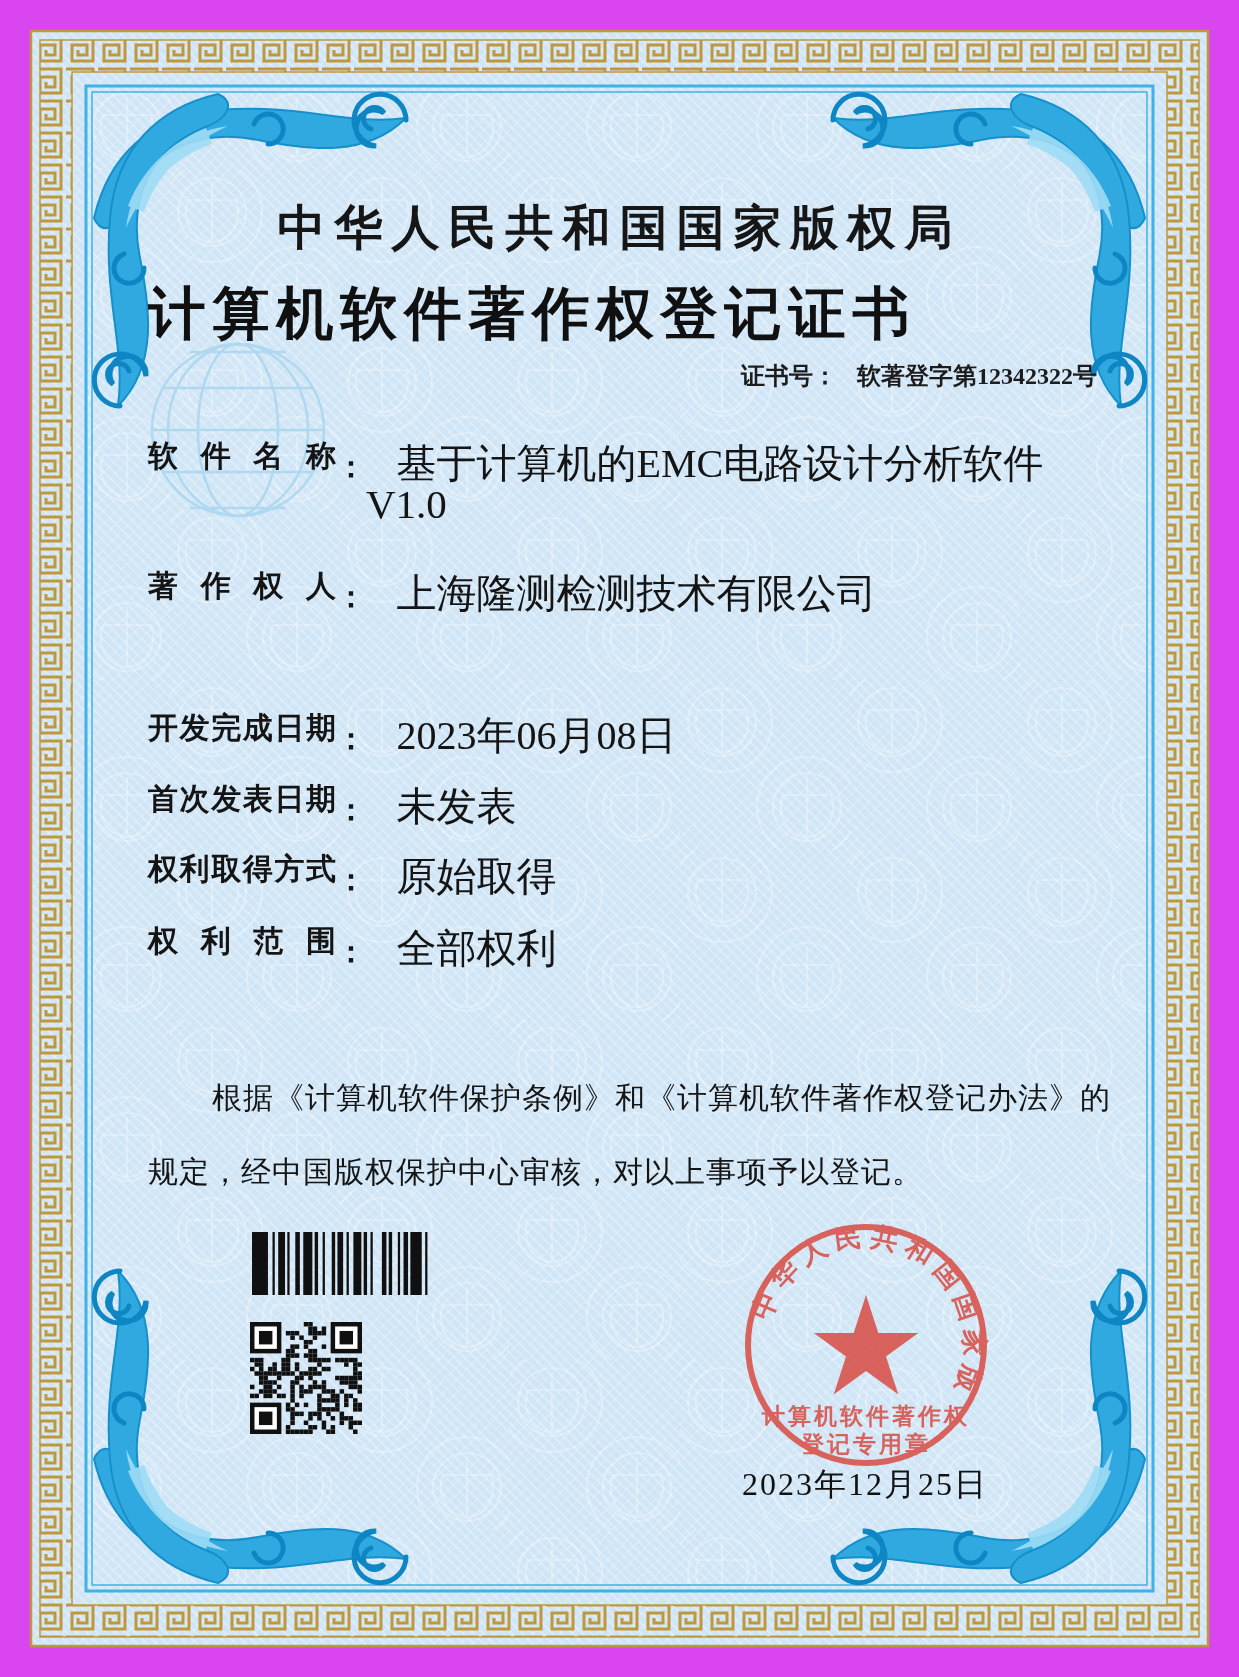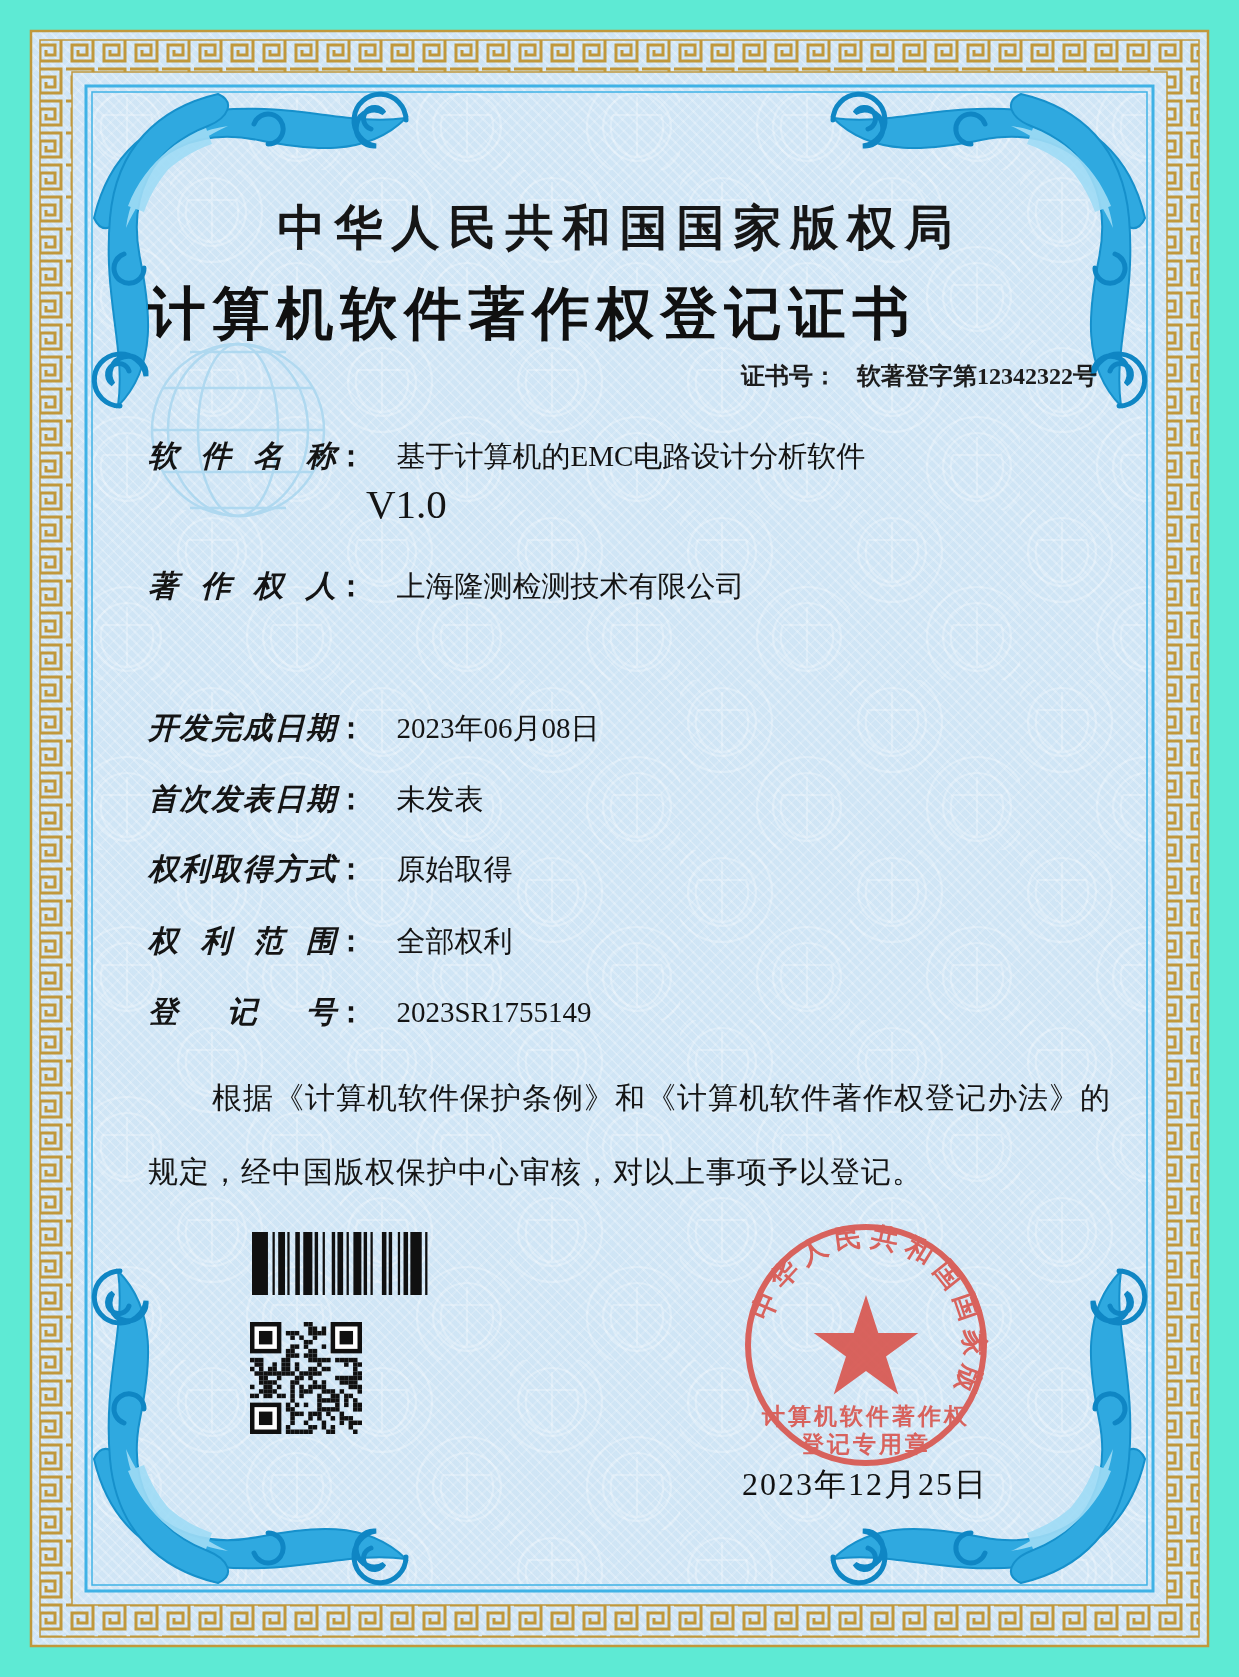--- a/index.html
+++ b/index.html
@@ -1,17 +1,17 @@
 <!DOCTYPE html>
 <html><head>
 <meta charset="utf-8">
 <style>
   html,body{margin:0;padding:0;background:#ffffff;}
   #page{
-    position:relative;width:1239px;height:1677px;background:#5eead4;overflow:hidden;
+    position:relative;width:1239px;height:1677px;background:#d946ef;overflow:hidden;
     font-family:"Liberation Sans",sans-serif;
   }
   #bg{
     position:absolute;left:30px;top:30px;right:30px;bottom:30px;
     background:#d7e9f7;
   }
   #bg::after{ 
     content:"";position:absolute;inset:0;
     background:repeating-linear-gradient(45deg,rgba(255,255,255,.18) 0 2px,rgba(173,211,238,.10) 2px 7px),
                repeating-linear-gradient(-45deg,rgba(255,255,255,.10) 0 2px,rgba(173,211,238,.08) 2px 9px);
@@ -29,25 +29,25 @@
     font-size:57px;letter-spacing:7px;
   }
   .certno{
     top:360px;right:142px;
     font-family:"Liberation Serif",serif;font-weight:700;color:#1c1c1c;font-size:24px;
   }
   .certno .lab{margin-right:20px;}
   .row{left:148px;height:40px;white-space:nowrap;color:#141414;}
   .row .lbl-text{
     display:inline-block;width:188px;text-align:justify;text-align-last:justify;
-    font-size:30px;font-weight:700;vertical-align:top;font-style:italic;
+    font-size:30px;font-weight:700;vertical-align:top;
   }
   .row .colon{font-size:30px;font-weight:700;}
   .row .val{
-    margin-left:26px;font-family:"Liberation Serif",serif;font-size:29px;font-weight:500;
+    margin-left:26px;font-family:"Liberation Serif",serif;font-size:40px;font-weight:500;
   }
   .val2{
     left:366px;top:480px;font-family:"Liberation Serif",serif;font-size:41px;color:#141414;font-weight:500;
   }
   .statement{
     left:148px;width:965px;color:#151515;font-size:30px;font-weight:500;letter-spacing:1px;
   }
   .issue-date{
     left:742px;top:1463px;font-family:"Liberation Serif",serif;font-size:32px;color:#111;letter-spacing:2px;font-weight:500;
   }
@@ -150,24 +150,20 @@
   <div class="abs row" style="top:849px">
     <span class="lbl-text">权利取得方式</span><span class="colon">：</span>
     <span class="val">原始取得</span>
   </div>
 
   <div class="abs row" style="top:921px">
     <span class="lbl-text">权利范围</span><span class="colon">：</span>
     <span class="val">全部权利</span>
   </div>
 
-  <div class="abs row" style="top:992px">
-    <span class="lbl-text">登记号</span><span class="colon">：</span>
-    <span class="val">2023SR1755149</span>
-  </div>
 
   <div class="abs statement" style="top:1078px;padding-left:64px;">根据《计算机软件保护条例》和《计算机软件著作权登记办法》的</div>
   <div class="abs statement" style="top:1152px">规定，经中国版权保护中心审核，对以上事项予以登记。</div>
 
   <svg class="layer" id="barcode" style="left:252px;top:1232px" width="180" height="63">
       <rect x="0" y="0" width="15.949367088607596" height="63" fill="#101010"></rect>
       <rect x="20.506329113924053" y="0" width="2.278481012658228" height="63" fill="#101010"></rect>
       <rect x="26.20253164556962" y="0" width="6.835443037974684" height="63" fill="#101010"></rect>
       <rect x="35.31645569620253" y="0" width="2.278481012658228" height="63" fill="#101010"></rect>
       <rect x="43.29113924050633" y="0" width="4.556962025316456" height="63" fill="#101010"></rect>

